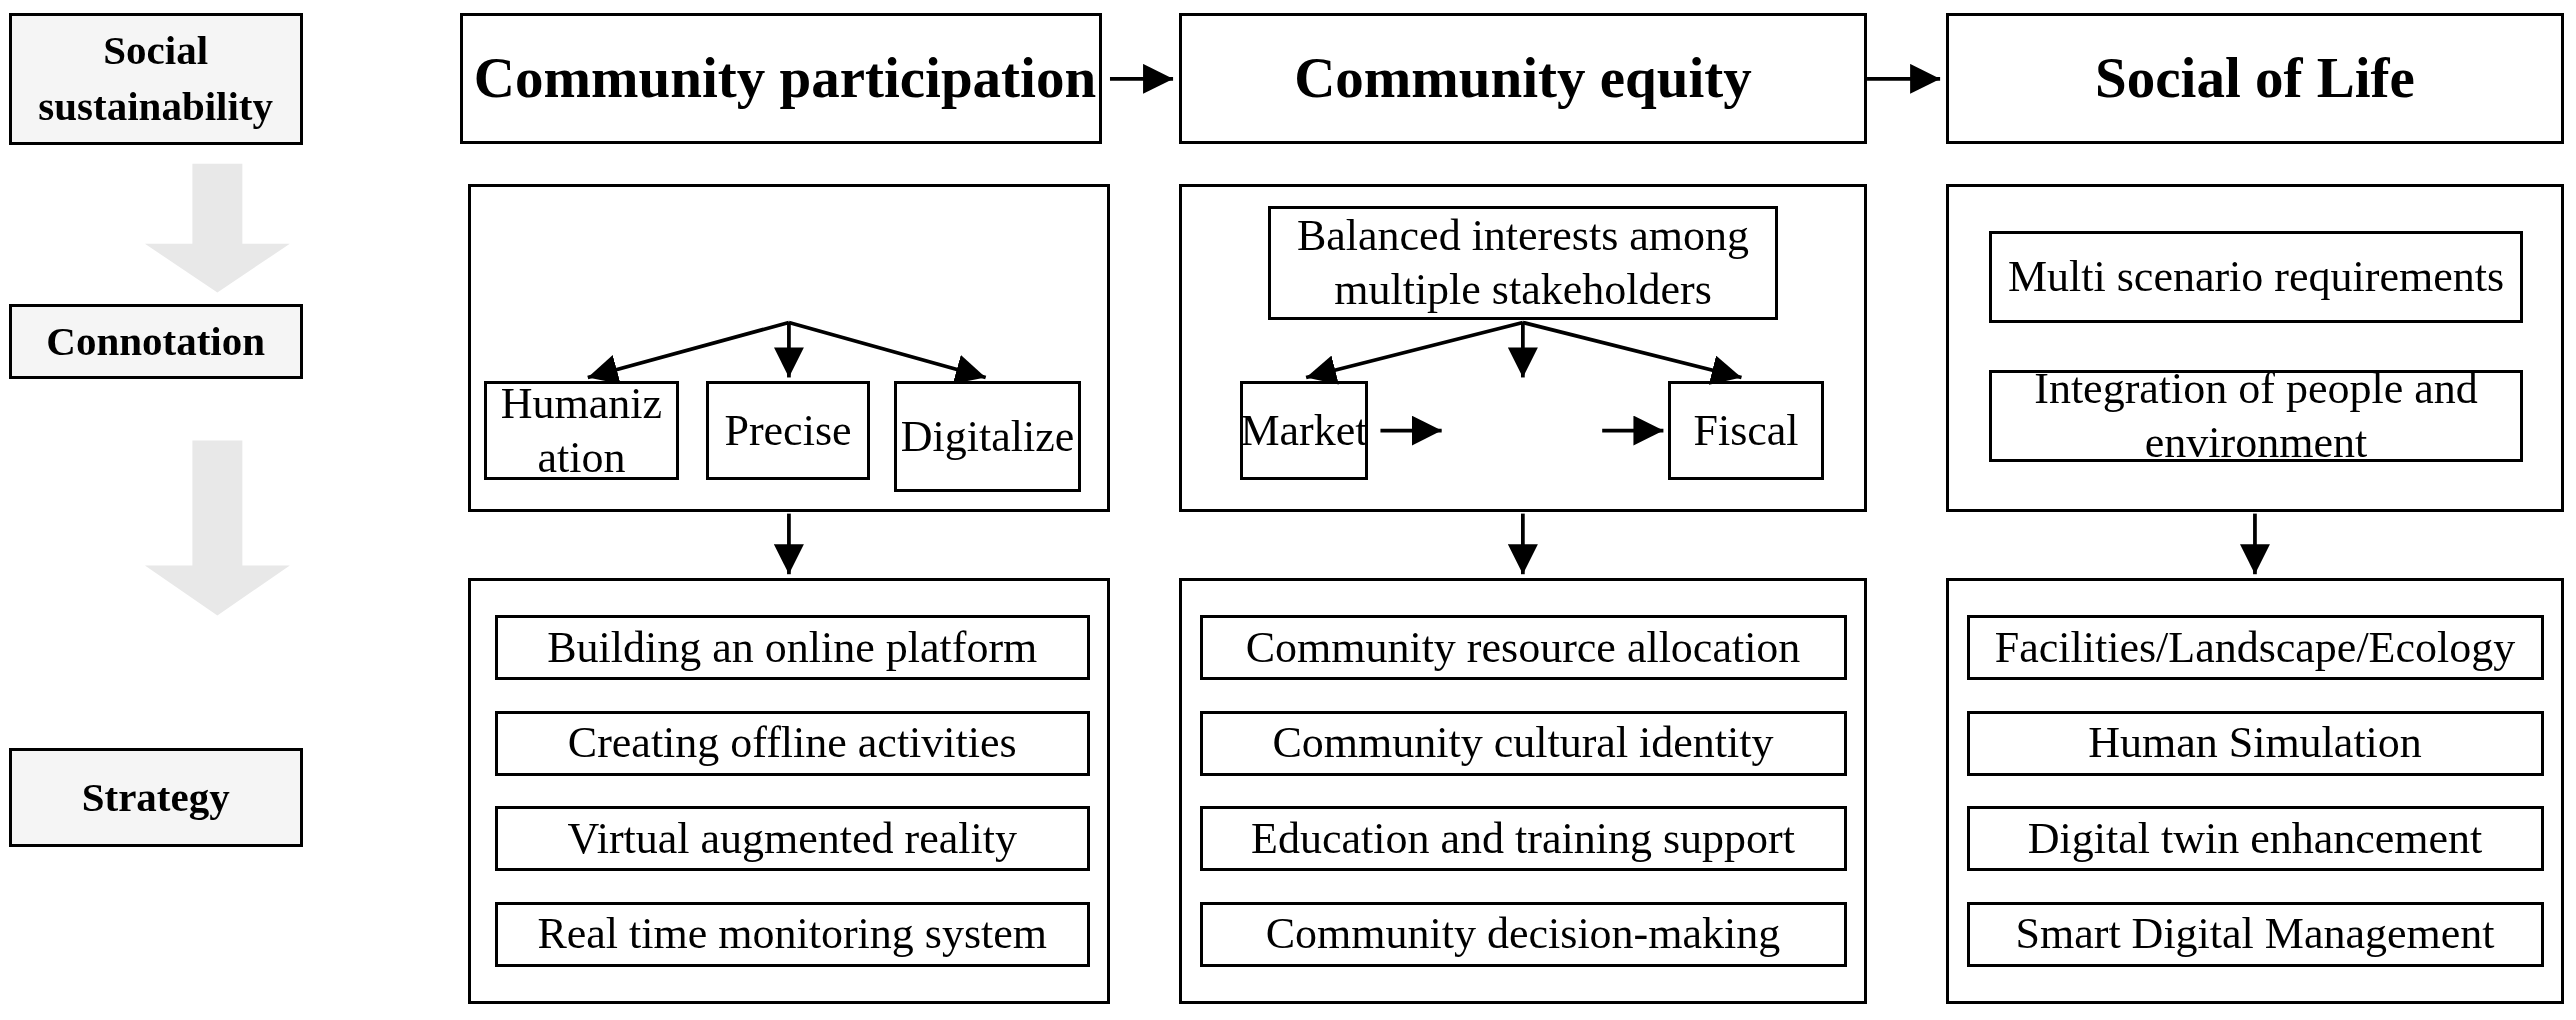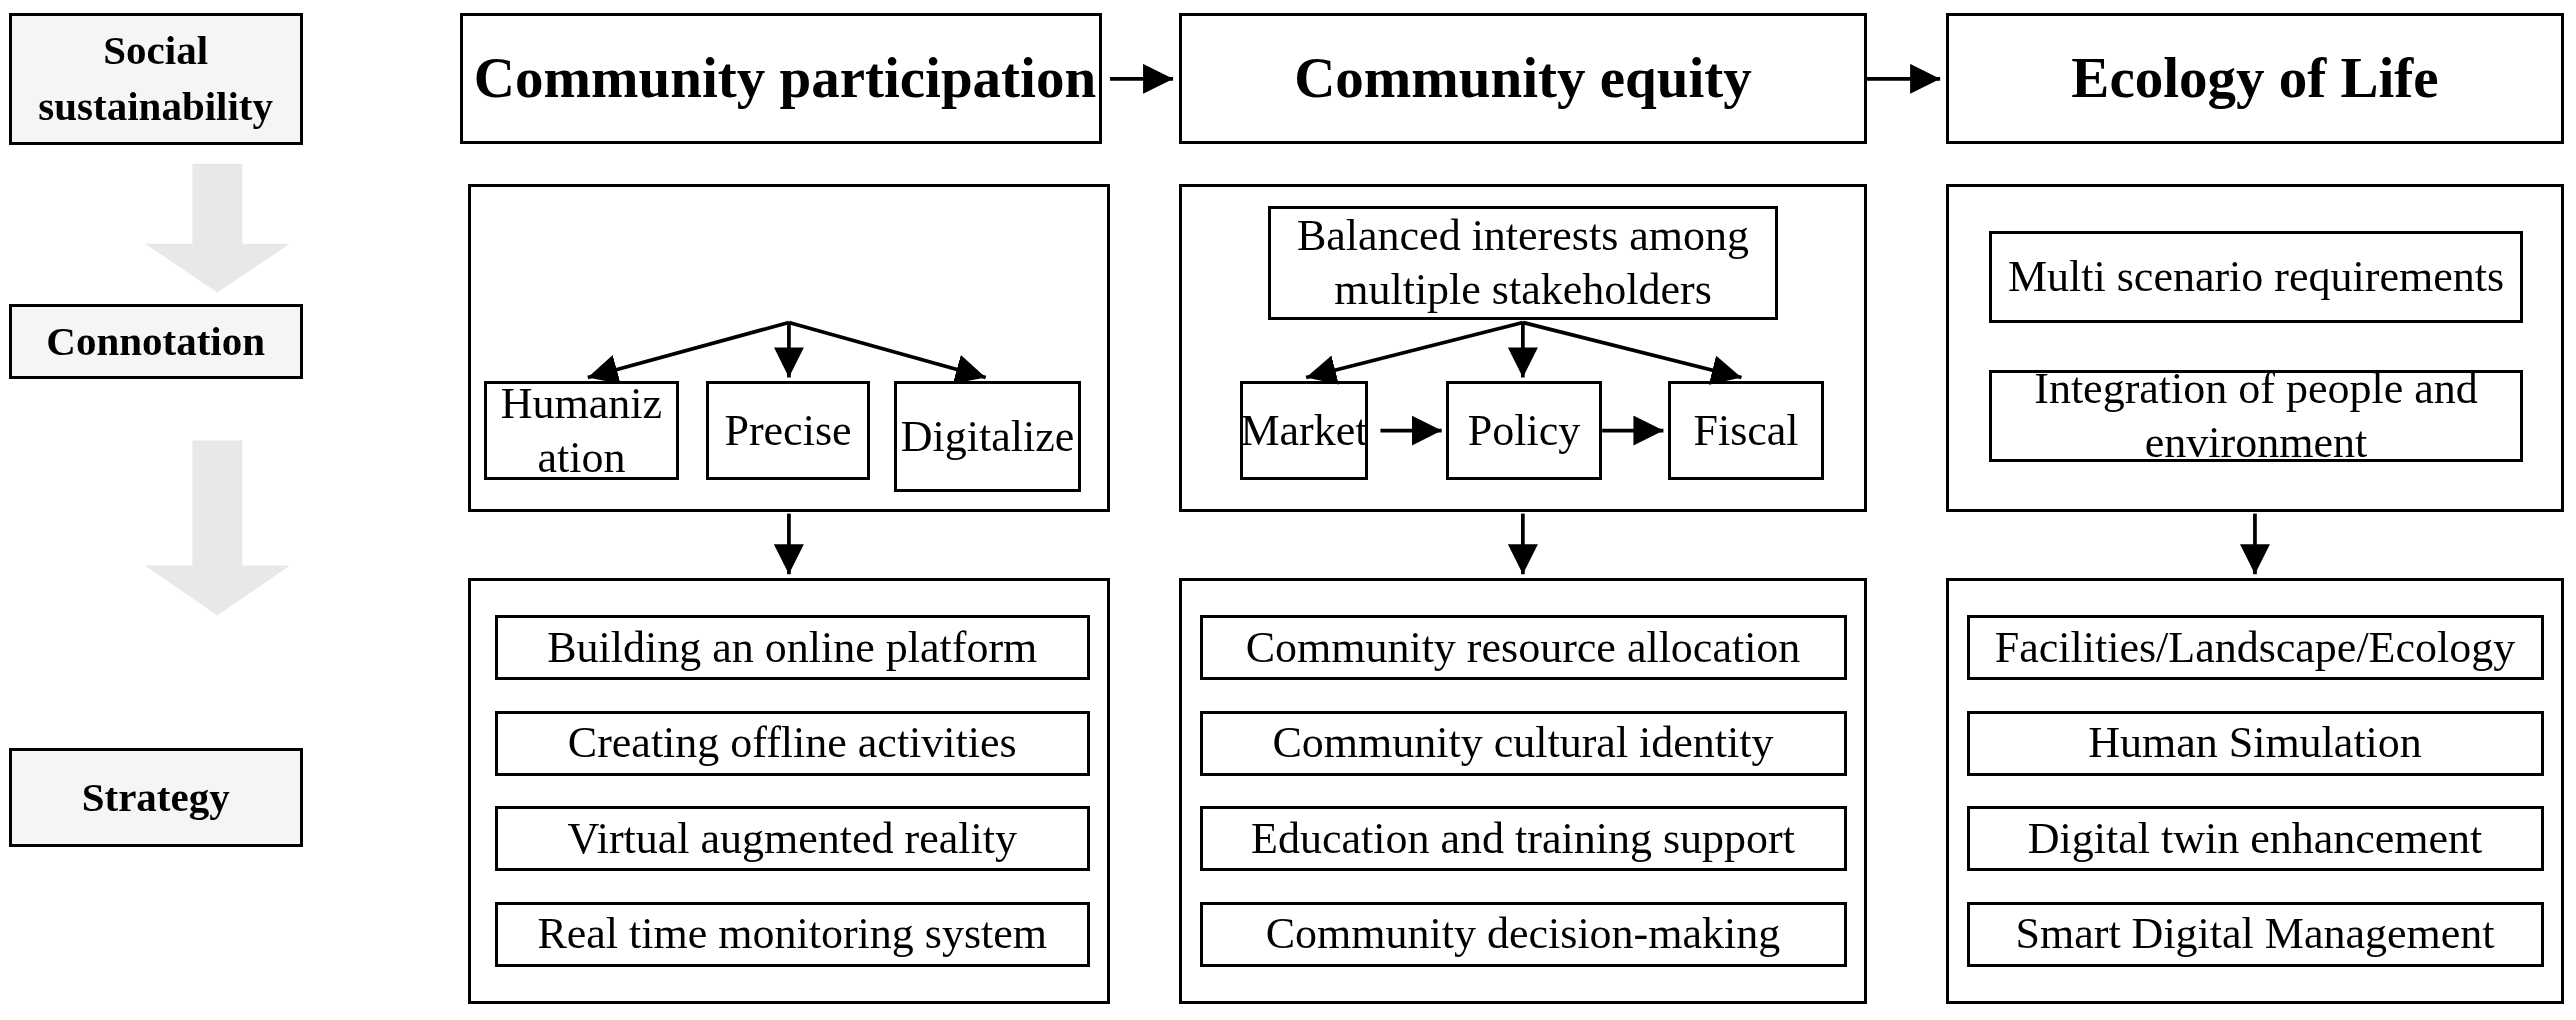--- a/index.html
+++ b/index.html
@@ -82,21 +82,21 @@
     <span>Strategy</span>
   </div>
 
   <div class="box header-box" style="left:460px;top:12.5px;width:642px;height:131px;padding-left:8px;">
     <span>Community participation</span>
   </div>
   <div class="box header-box" style="left:1179px;top:12.5px;width:688px;height:131px;">
     <span>Community equity</span>
   </div>
   <div class="box header-box" style="left:1946px;top:12.5px;width:618px;height:131px;">
-    <span>Ecology of Life</span>
+    <span>Social of Life</span>
   </div>
 
   <div class="box panel" style="left:468px;top:184px;width:642px;height:328px;"></div>
   <div class="box panel" style="left:1179px;top:184px;width:688px;height:328px;"></div>
   <div class="box panel" style="left:1946px;top:184px;width:618px;height:328px;"></div>
 
   <div class="box inner-box" style="left:484px;top:381px;width:195px;height:99px;">
     <span class="pre">Humaniz
 ation</span>
   </div>
@@ -105,23 +105,20 @@
   </div>
   <div class="box inner-box" style="left:894px;top:381px;width:187px;height:111px;">
     <span>Digitalize</span>
   </div>
 
   <div class="box inner-box" style="left:1268px;top:206px;width:510px;height:114px;">
     <span>Balanced interests among multiple stakeholders</span>
   </div>
   <div class="box inner-box" style="left:1240px;top:381px;width:128px;height:99px;">
     <span>Market</span>
-  </div>
-  <div class="box inner-box" style="left:1446px;top:381px;width:156px;height:99px;">
-    <span>Policy</span>
   </div>
   <div class="box inner-box" style="left:1668px;top:381px;width:156px;height:99px;">
     <span>Fiscal</span>
   </div>
 
   <div class="box inner-box" style="left:1989px;top:231px;width:534px;height:92px;align-items:center;">
     <span>Multi scenario requirements</span>
   </div>
   <div class="box inner-box" style="left:1989px;top:370px;width:534px;height:92px;">
     <span>Integration of people and environment</span>

